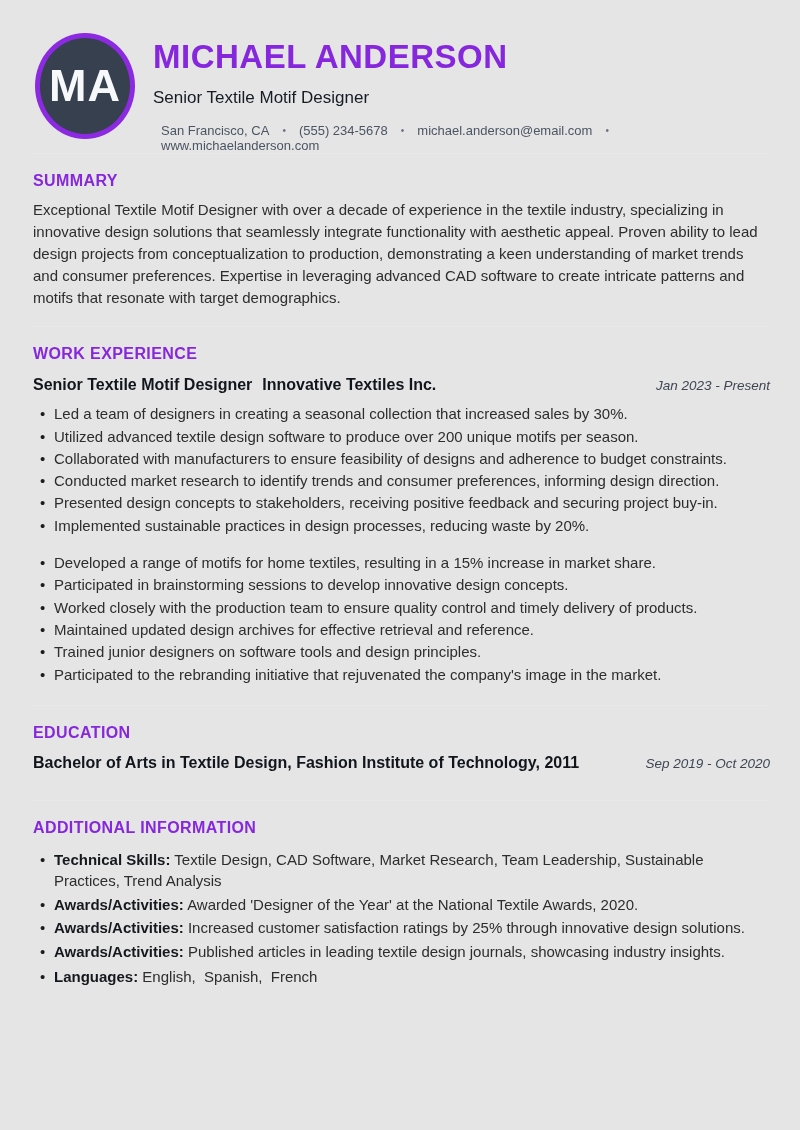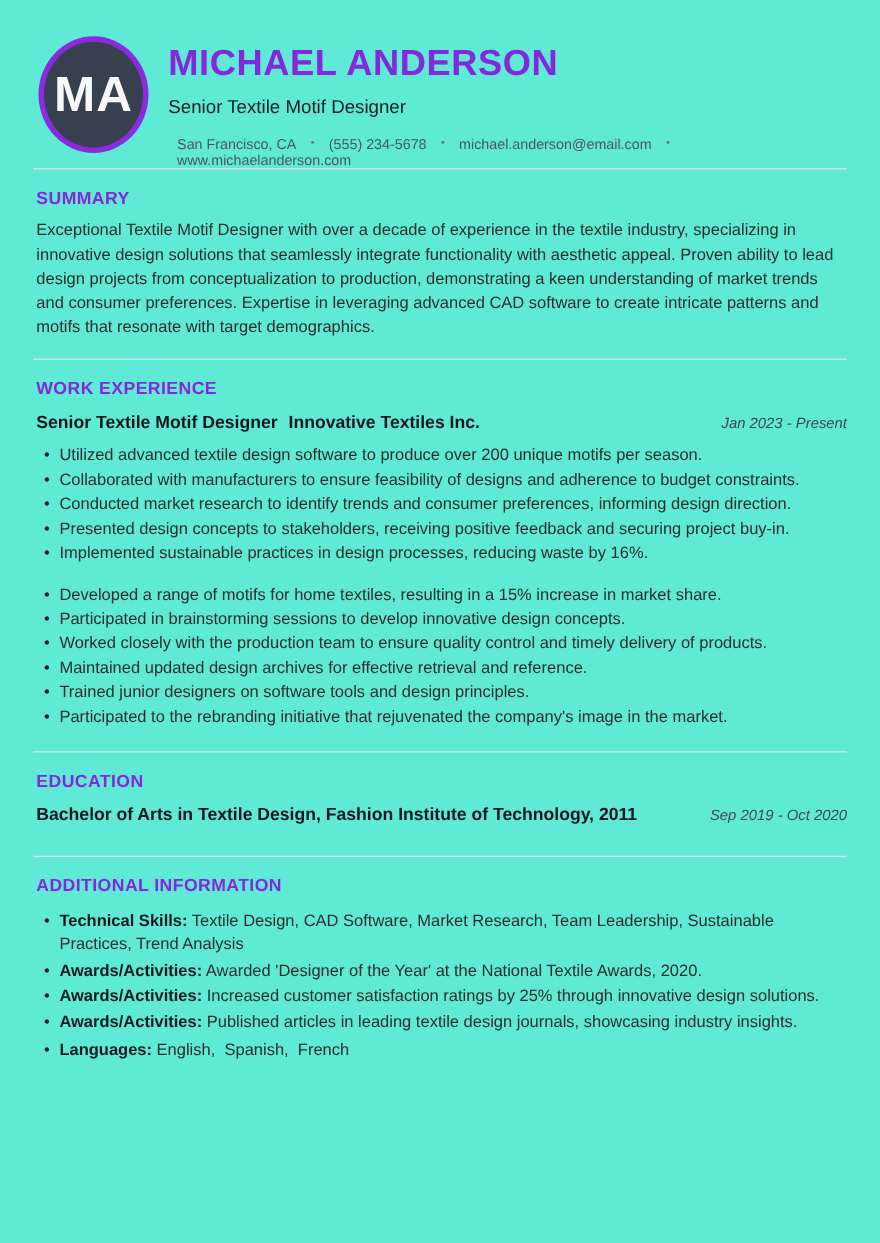--- a/index.html
+++ b/index.html
@@ -3,21 +3,21 @@
 <meta charset="utf-8">
 <style>
   * { margin: 0; padding: 0; box-sizing: border-box; }
   html, body { background: #ffffff; }
   body {
     width: 800px; min-height: 1130px;
     font-family: "Liberation Sans", sans-serif;
     color: #2d2d2d;
     position: relative;
   }
-  .page { width: 800px; min-height: 1130px; background: #5eead4; overflow: hidden; }
+  .page { width: 800px; min-height: 1130px; background: #e5e5e5; overflow: hidden; }
 
   
   .header { display: flex; align-items: flex-start; padding: 33px 30px 0 35px; }
   .avatar {
     flex: 0 0 auto;
     width: 100px; height: 106px;
     border-radius: 50%;
     background: #36404E;
     border: 5px solid #8B2AE0;
     display: flex; align-items: center; justify-content: center;
@@ -115,25 +115,26 @@
     <h2 class="section-heading">WORK EXPERIENCE</h2>
     <div class="jobs-list">
   <article class="job">
     <div class="job-header">
       <span class="job-title">
         <span>Senior Textile Motif Designer</span><span class="job-company">Innovative Textiles Inc.</span>
       </span>
       <span class="dates">Jan 2023 - Present</span>
     </div>
     <ul class="bullets">
+            <li>Led a team of designers in creating a seasonal collection that increased sales by 30%.</li>
             <li>Utilized advanced textile design software to produce over 200 unique motifs per season.</li>
             <li>Collaborated with manufacturers to ensure feasibility of designs and adherence to budget constraints.</li>
             <li>Conducted market research to identify trends and consumer preferences, informing design direction.</li>
             <li>Presented design concepts to stakeholders, receiving positive feedback and securing project buy-in.</li>
-            <li>Implemented sustainable practices in design processes, reducing waste by 16%.</li>
+            <li>Implemented sustainable practices in design processes, reducing waste by 20%.</li>
           </ul>
   </article>
 
   <article class="job">
     <ul class="bullets">
             <li>Developed a range of motifs for home textiles, resulting in a 15% increase in market share.</li>
             <li>Participated in brainstorming sessions to develop innovative design concepts.</li>
             <li>Worked closely with the production team to ensure quality control and timely delivery of products.</li>
             <li>Maintained updated design archives for effective retrieval and reference.</li>
             <li>Trained junior designers on software tools and design principles.</li>

